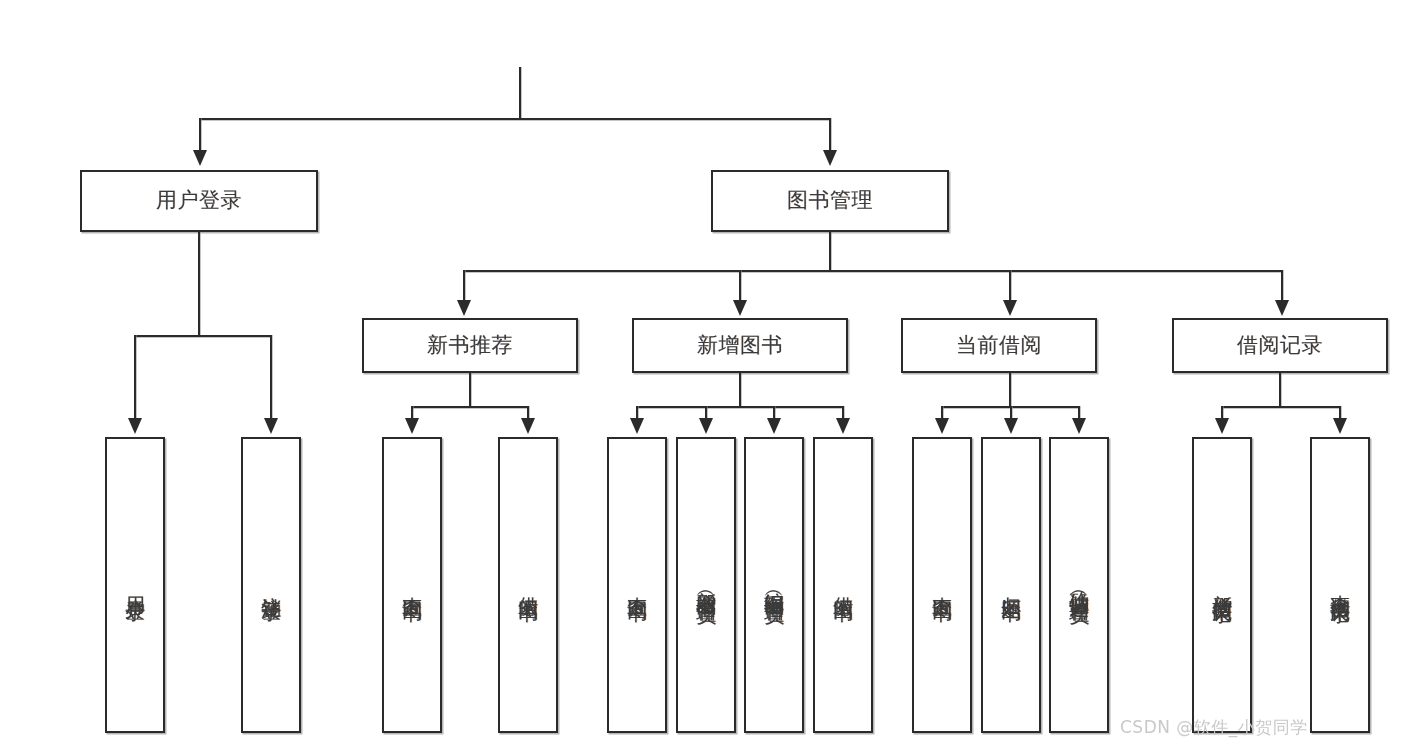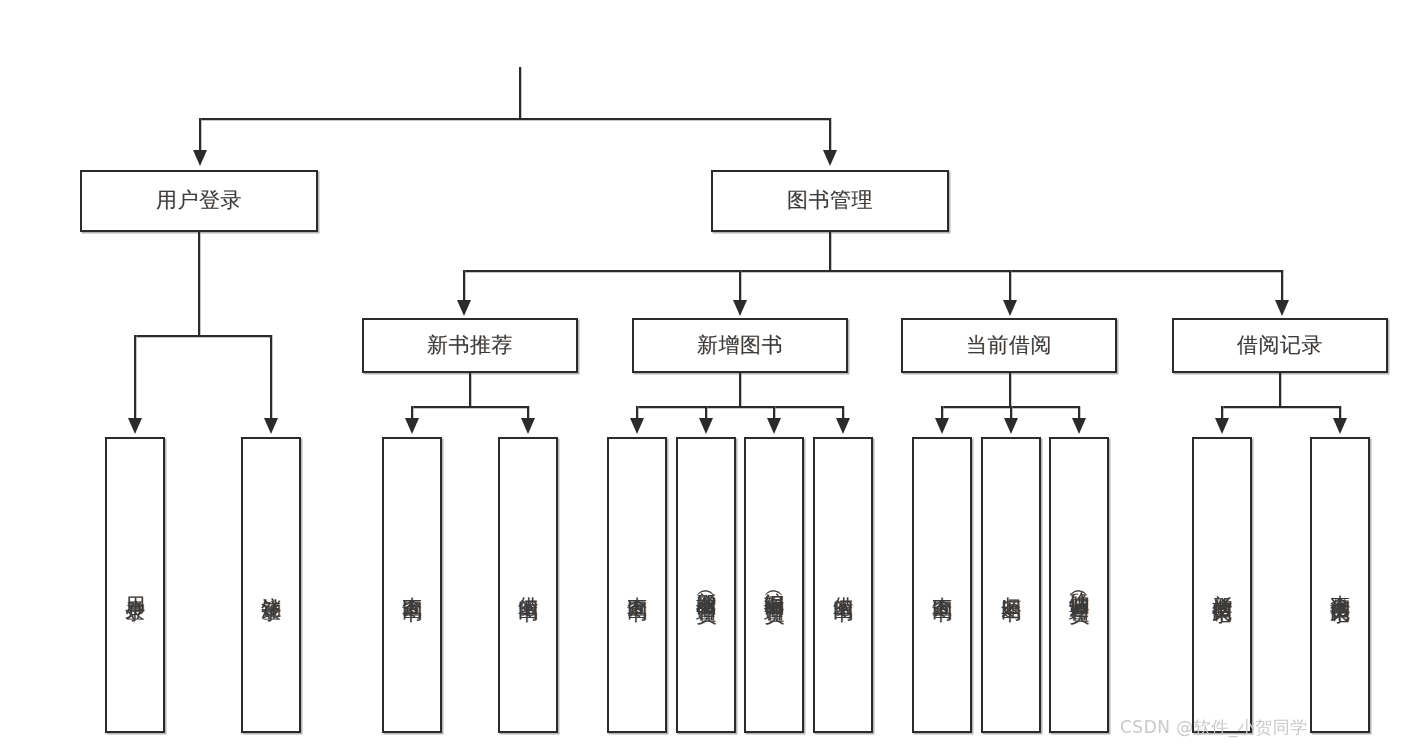--- a/index.html
+++ b/index.html
@@ -123,21 +123,21 @@
   <div class="arrow" style="left:1003px; top:300px;"></div>
   <div class="vline" style="left:1281px; top:270px; height:31px;"></div>
   <div class="arrow" style="left:1275px; top:300px;"></div>
 
   <div class="node" style="left:362px; top:318px; width:216px; height:55px;">
     <span class="label">新书推荐</span>
   </div>
   <div class="node" style="left:632px; top:318px; width:216px; height:55px;">
     <span class="label">新增图书</span>
   </div>
-  <div class="node" style="left:901px; top:318px; width:216px; height:55px;">
+  <div class="node" style="left:901px; top:318px; width:196px; height:55px;">
     <span class="label">当前借阅</span>
   </div>
   <div class="node" style="left:1172px; top:318px; width:216px; height:55px;">
     <span class="label">借阅记录</span>
   </div>
 
   <div class="vline" style="left:469px; top:373px; height:34px;"></div>
   <div class="hline" style="left:411px; top:406px; width:116px;"></div>
   <div class="vline" style="left:411px; top:406px; height:13px;"></div>
   <div class="arrow" style="left:405px; top:418px;"></div>

